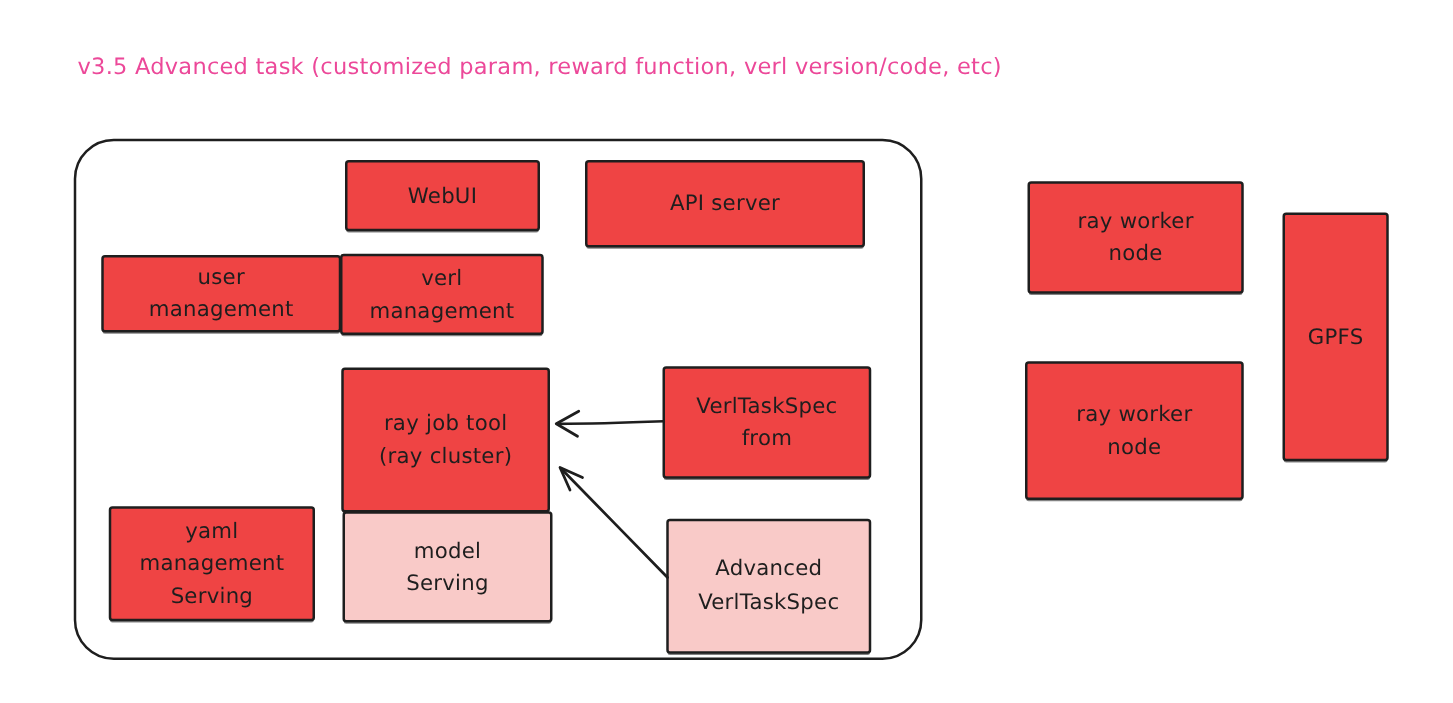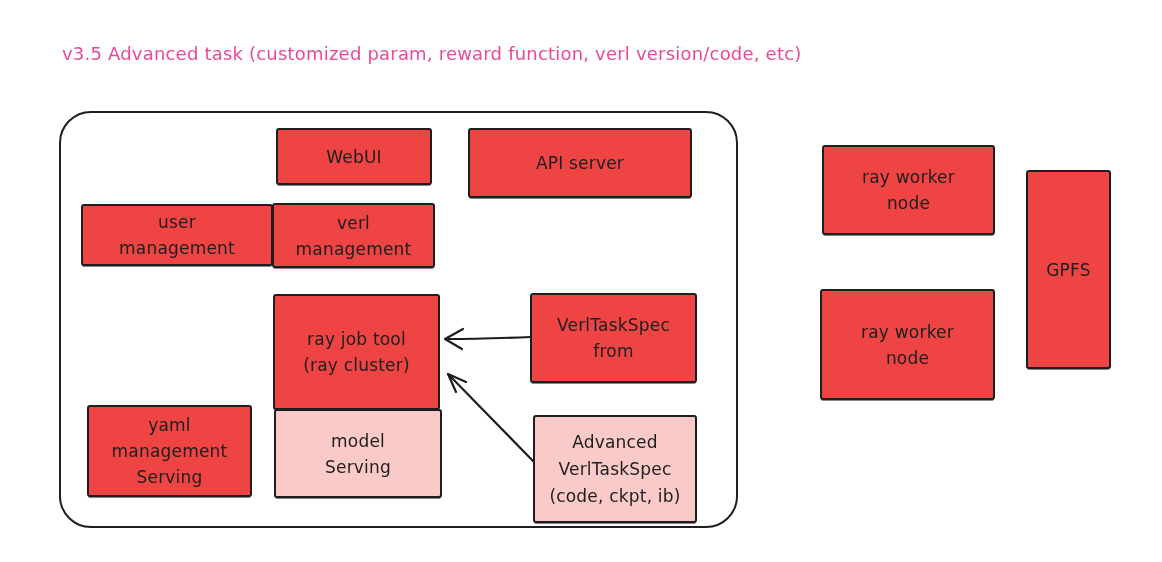--- a/index.html
+++ b/index.html
@@ -86,21 +86,20 @@
   </div>
 
   <div class="node pink" style="left:274px;top:409px;width:168px;height:89px">
     <span>model</span>
     <span>Serving</span>
   </div>
 
   <div class="node pink" style="left:533px;top:415px;width:164px;height:108px;line-height:27px">
     <span>Advanced</span>
     <span>VerlTaskSpec</span>
-    <span>(code, ckpt, ib)</span>
   </div>
 
   <div class="node" style="left:822px;top:145px;width:173px;height:90px">
     <span>ray worker</span>
     <span>node</span>
   </div>
 
   <div class="node" style="left:820px;top:289px;width:175px;height:111px">
     <span>ray worker</span>
     <span>node</span>

